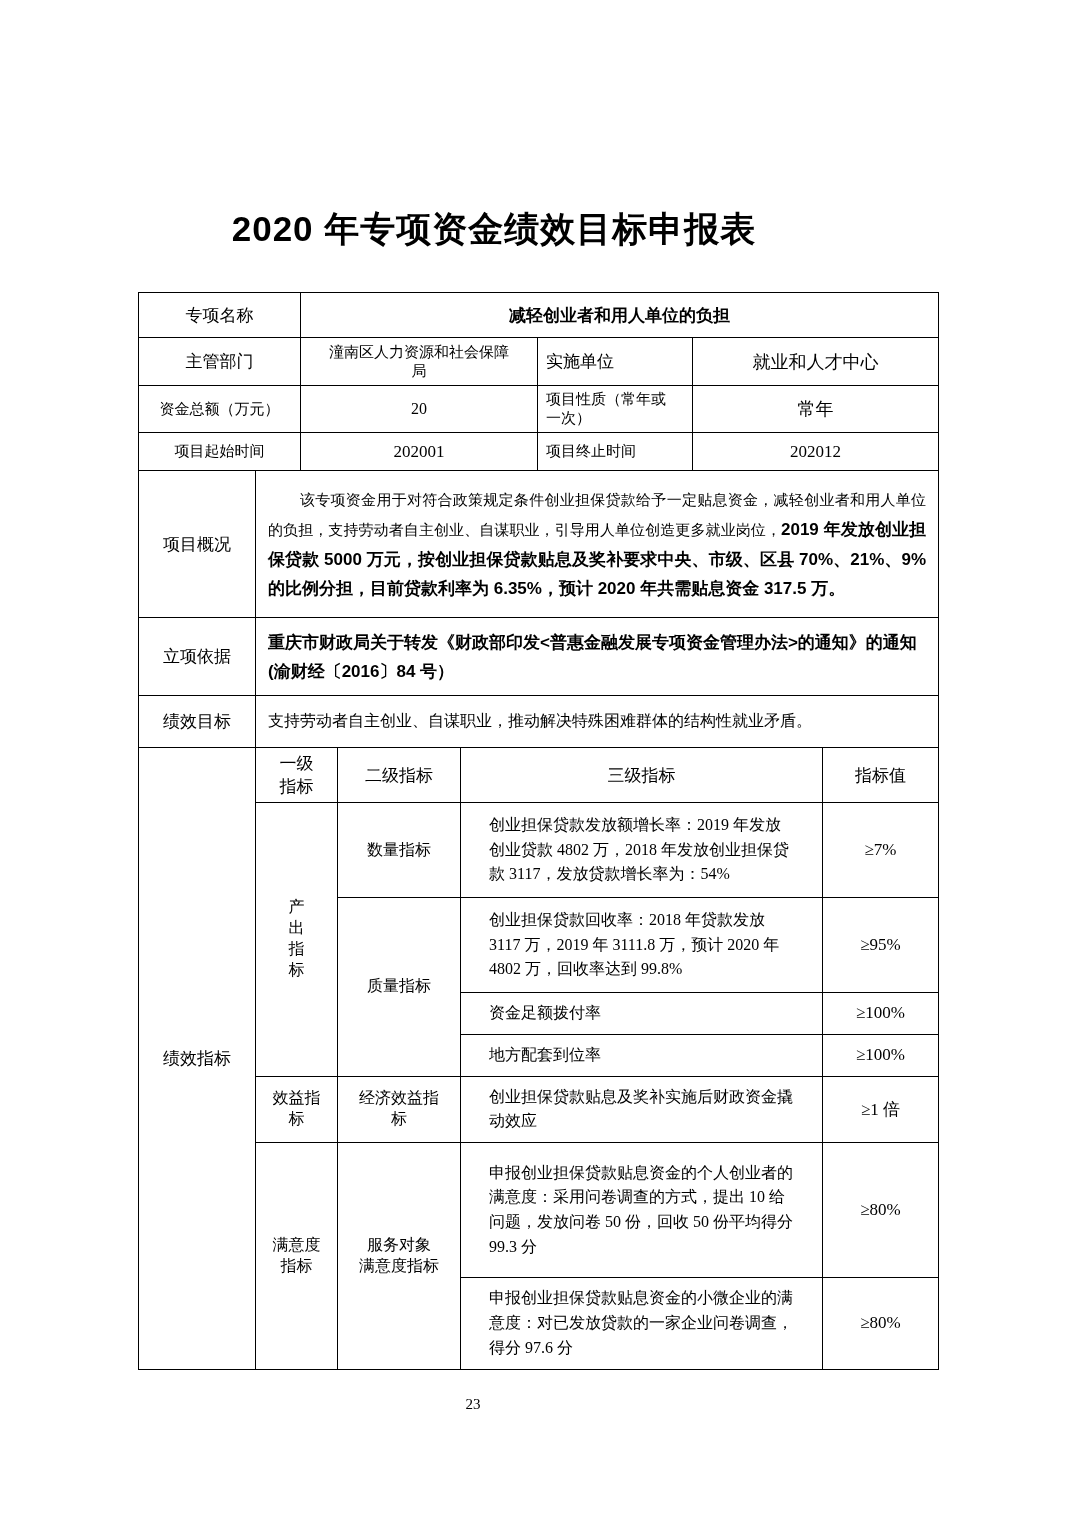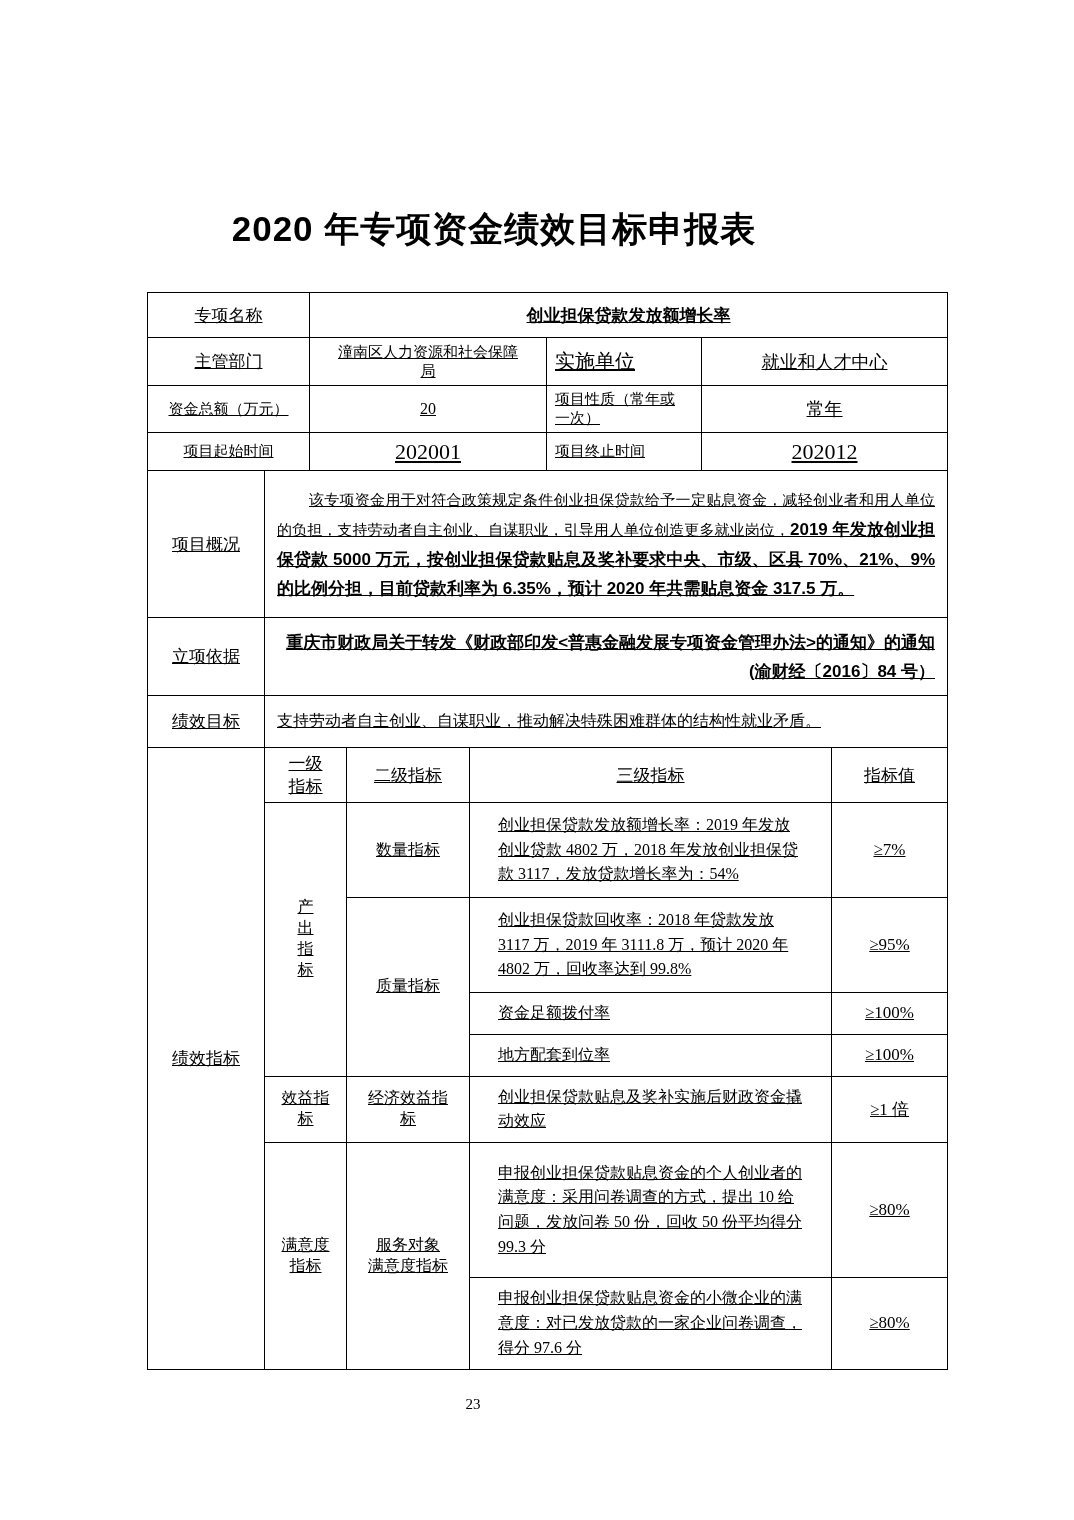--- a/index.html
+++ b/index.html
@@ -20,43 +20,42 @@
     width: 988px;
     text-align: center;
     font-family: "Liberation Sans", sans-serif;
     font-weight: bold;
     font-size: 35px;
     letter-spacing: 1px;
     margin: 0;
   }
   table.form {
     position: absolute;
-    left: 147px;
+    left: 138px;
     top: 292px;
     width: 800px;
     border-collapse: collapse;
     table-layout: fixed;
-    text-decoration: underline;
   }
   td {
     border: 1px solid #000;
     padding: 4px 8px;
     vertical-align: middle;
     font-size: 16px;
     white-space: pre-line;
     word-break: break-word;
   }
   .c { text-align: center; }
   .lbl  { font-size: 17px; text-align: center; }
   .lbl-sm { font-size: 15px; text-align: center; }
   .lbl-sm-l { font-size: 15px; text-align: left; margin-top: 27px; }
-  .lbl-l { font-size: 20px; text-align: left; }
+  .lbl-l { font-size: 17px; text-align: left; }
   .val-bold { font-size: 17px; font-weight: bold; text-align: center; }
   .val-lg { font-size: 18px; text-align: center; }
-  .val-md { font-size: 22px; text-align: center; }
+  .val-md { font-size: 17px; text-align: center; }
   .val-sm { font-size: 15px; text-align: center; }
   .txt {
     font-size: 16px;
     text-align: left;
     line-height: 1.55;
     padding: 8px 28px;
   }
   .overview-cell { padding: 0 12px; }
   .para {
     margin: 0;
@@ -64,21 +63,21 @@
     line-height: 29px;
     text-align: justify;
   }
   .t-serif { font-family: "Liberation Serif", serif; font-size: 15px; }
   .t-hei { font-family: "Liberation Sans", sans-serif; font-weight: bold; font-size: 17px; }
   .hei-text {
     font-family: "Liberation Sans", sans-serif;
     font-weight: bold;
     font-size: 17px;
     line-height: 29px;
-    text-align: right;
+    text-align: left;
     padding: 6px 12px;
   }
   .goal-text {
     font-family: "Liberation Sans", sans-serif;
     font-size: 16px;
     text-align: left;
     padding: 6px 12px;
   }
   .metric-val { font-size: 17px; text-align: center; }
   .footer {
@@ -103,21 +102,21 @@
       <col style="width:123px">
     <col style="width:77px">
       <col style="width:155px">
       <col style="width:130px">
       <col style="width:116px">
   </colgroup>
 
   <tbody>
       <tr style="height:45px">
     <td colspan="2" class="lbl">专项名称</td>
-    <td colspan="6" class="val-bold">创业担保贷款发放额增长率</td>
+    <td colspan="6" class="val-bold">减轻创业者和用人单位的负担</td>
   </tr>
 
   <tr style="height:48px">
     <td colspan="2" class="lbl">主管部门</td>
     <td colspan="3" class="val-sm">潼南区人力资源和社会保障
 局</td>
     <td class="lbl-l">实施单位</td>
     <td colspan="2" class="val-lg">就业和人才中心</td>
   </tr>
 

